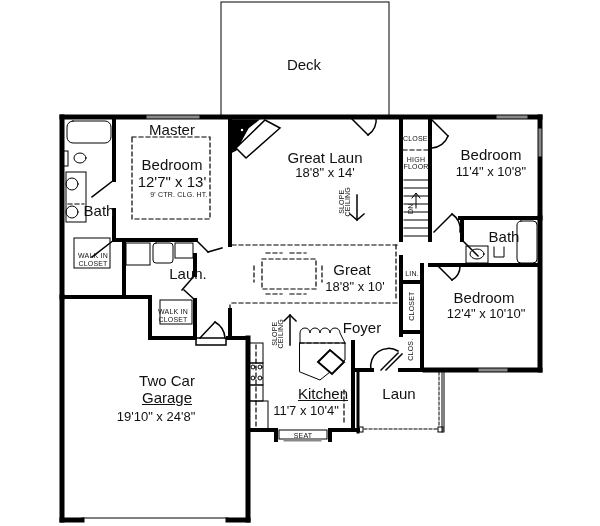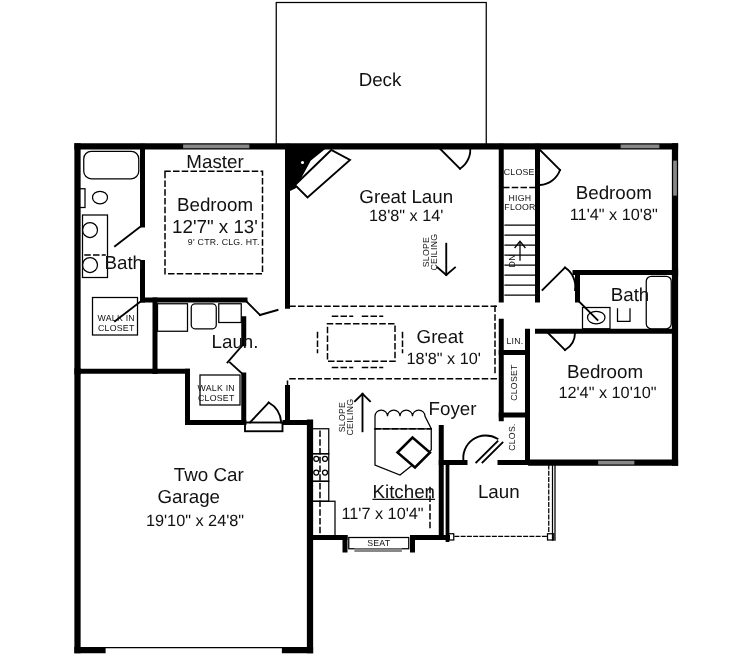--- a/index.html
+++ b/index.html
@@ -261,21 +261,21 @@
 <div class="lbl dim" style="left:441px;top:307px;width:90px;">12'4" x 10'10"</div>
 
 <div class="lbl big" style="left:339px;top:320px;width:46px;">Foyer</div>
 
 <div class="lbl big" style="left:295px;top:386px;width:56px;text-decoration:underline;">Kitchen</div>
 <div class="lbl dim" style="left:268px;top:404px;width:76px;">11'7 x 10'4"</div>
 
 <div class="lbl big" style="left:375px;top:386px;width:48px;">Laun</div>
 
 <div class="lbl big" style="left:120px;top:373px;width:70px;margin-left:12px;">Two Car</div>
-<div class="lbl big" style="left:116px;top:390px;width:70px;">Garage</div>
+<div class="lbl big" style="left:132px;top:390px;width:70px;text-decoration:underline;">Garage</div>
 <div class="lbl dim" style="left:112px;top:410px;width:88px;">19'10" x 24'8"</div>
 
 <div class="lbl tiny" style="left:403px;top:135px;width:26px;">CLOSET</div>
 <div class="lbl tiny" style="left:403px;top:156px;width:26px;">HIGH</div>
 <div class="lbl tiny" style="left:403px;top:163px;width:26px;">FLOOR</div>
 <div class="lbl tiny vert" style="left:403px;top:205px;width:16px;">DN</div>
 
 <div class="lbl tiny vert" style="left:327px;top:198px;width:30px;">SLOPE</div>
 <div class="lbl tiny vert" style="left:333px;top:198px;width:30px;">CEILING</div>
 

